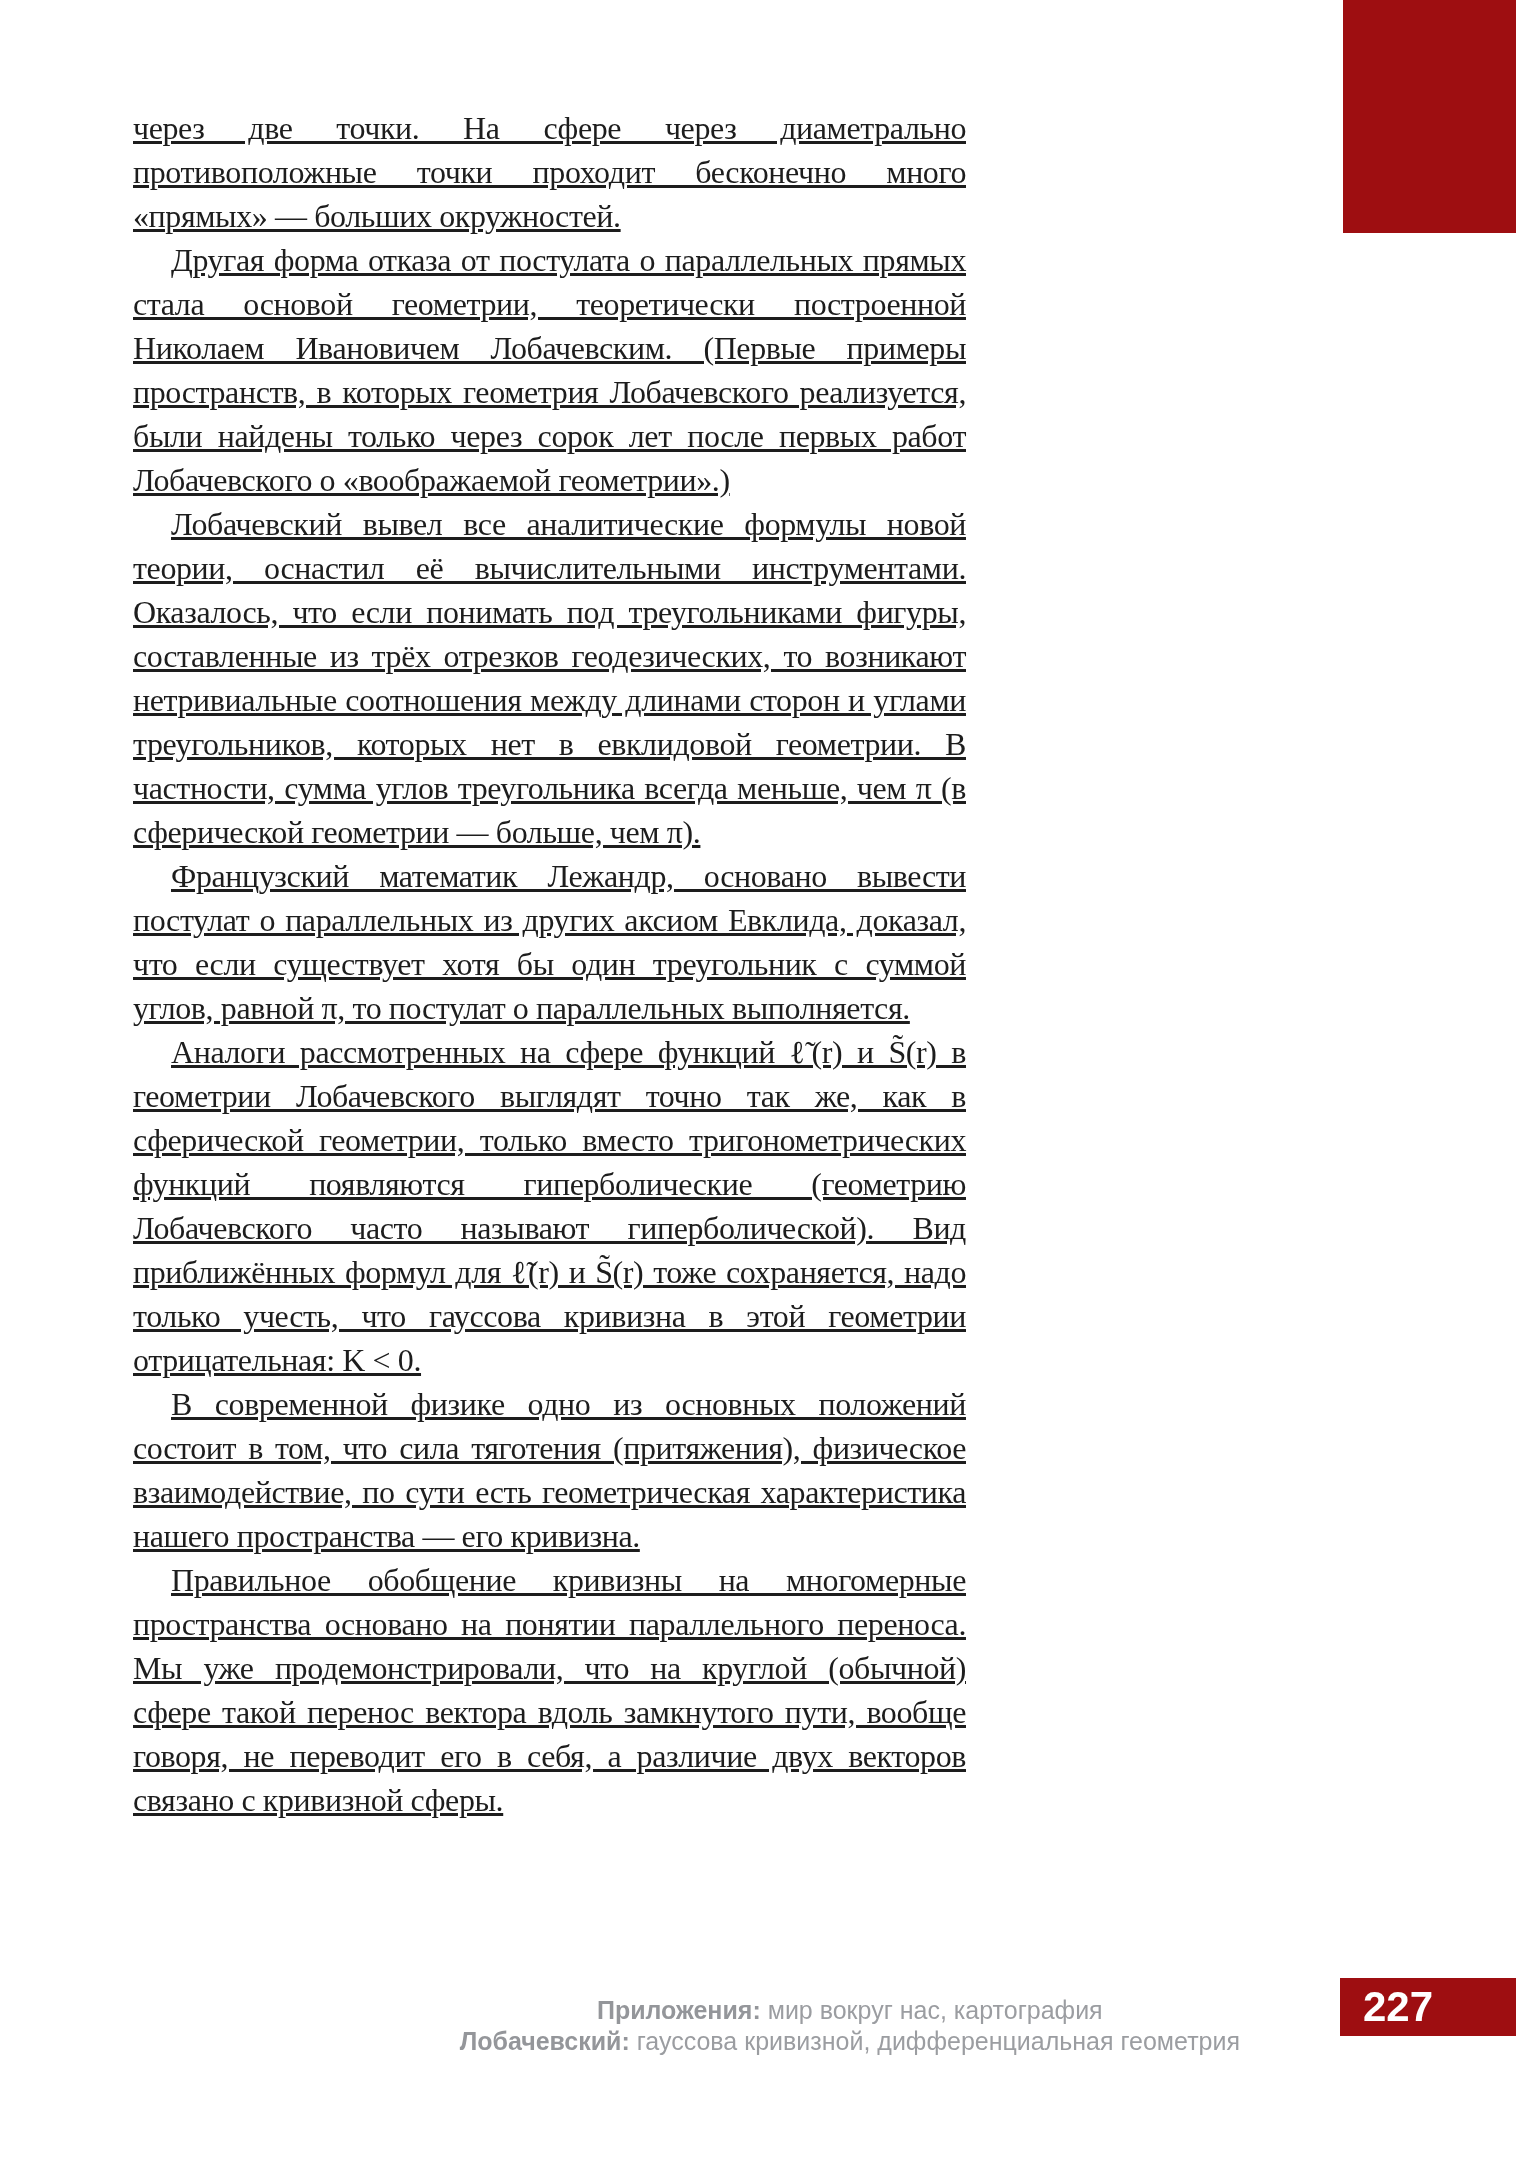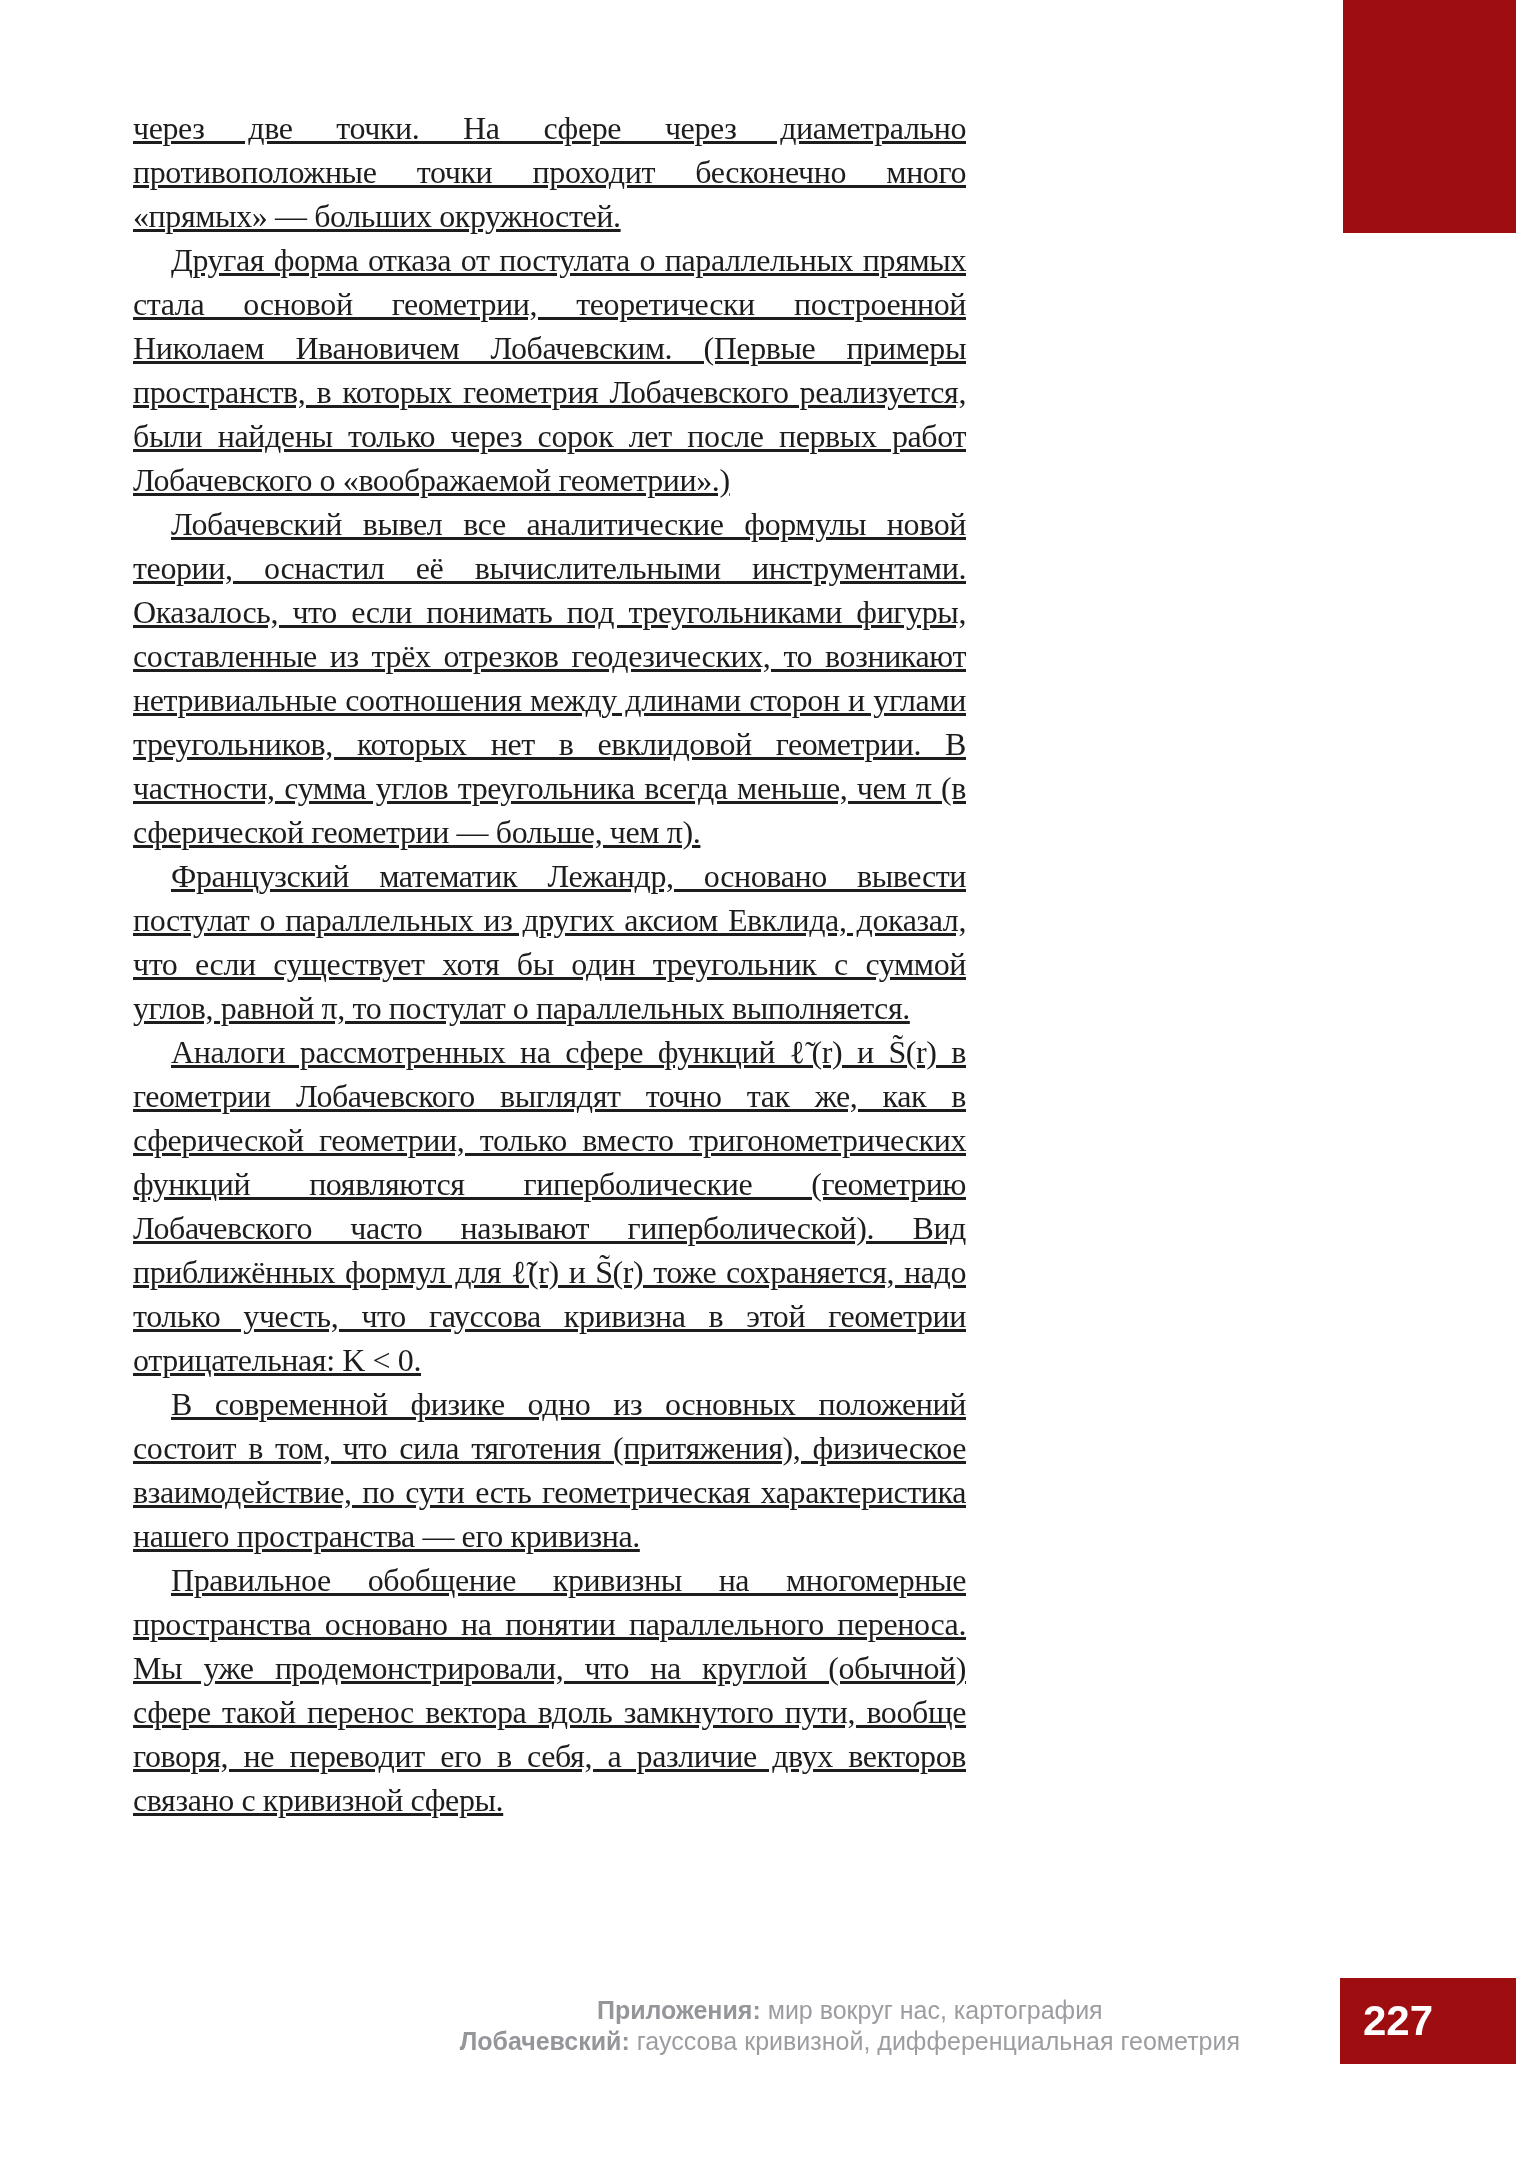--- a/index.html
+++ b/index.html
@@ -48,21 +48,21 @@
     white-space: nowrap;
     margin-top: 11px;
   }
   .footer-refs .flabel { font-weight: bold; color: #94969a; }
   
   .page-badge {
     position: absolute;
     left: 1340px;
     top: 1978px;
     width: 176px;
-    height: 86px;
+    height: 58px;
     background: var(--accent, #9e0e11);
     color: #ffffff;
     display: flex;
     align-items: center;
     justify-content: flex-start;
     padding-left: 23px;
     box-sizing: border-box;
     font-family: "Liberation Sans", sans-serif;
     font-weight: bold;
     font-size: 42px;

